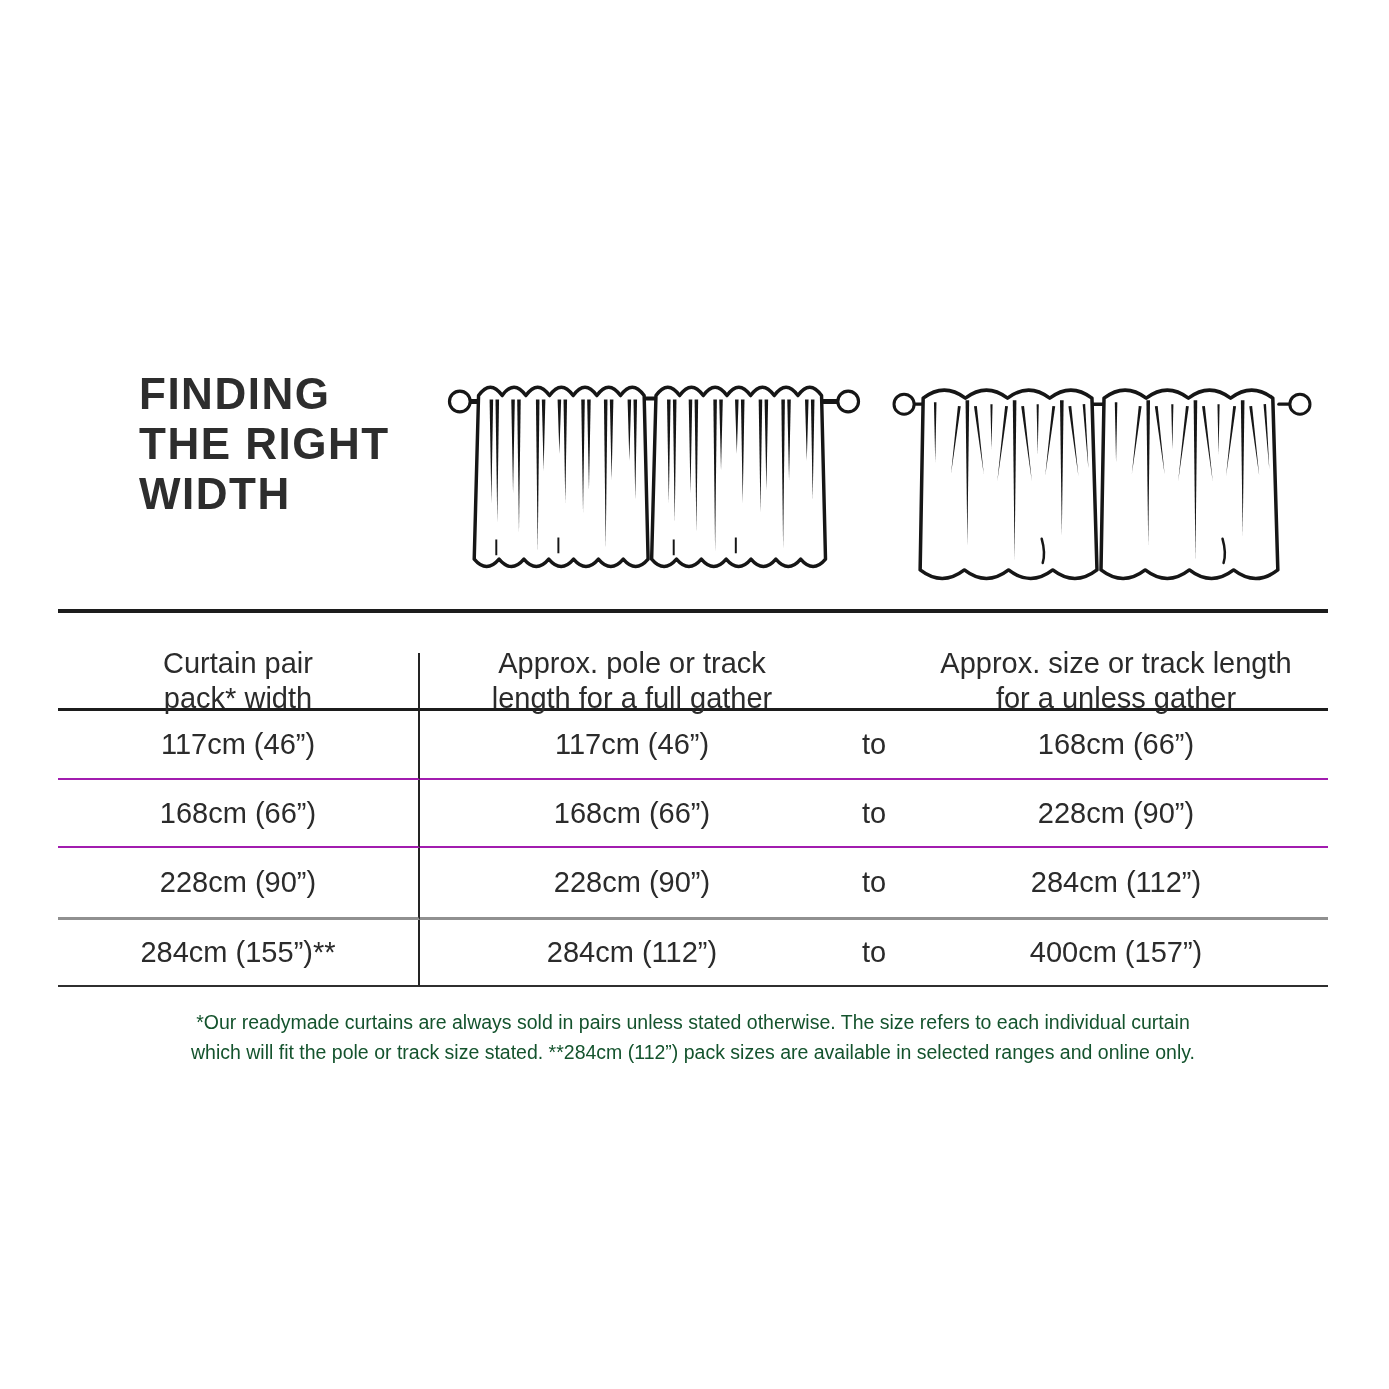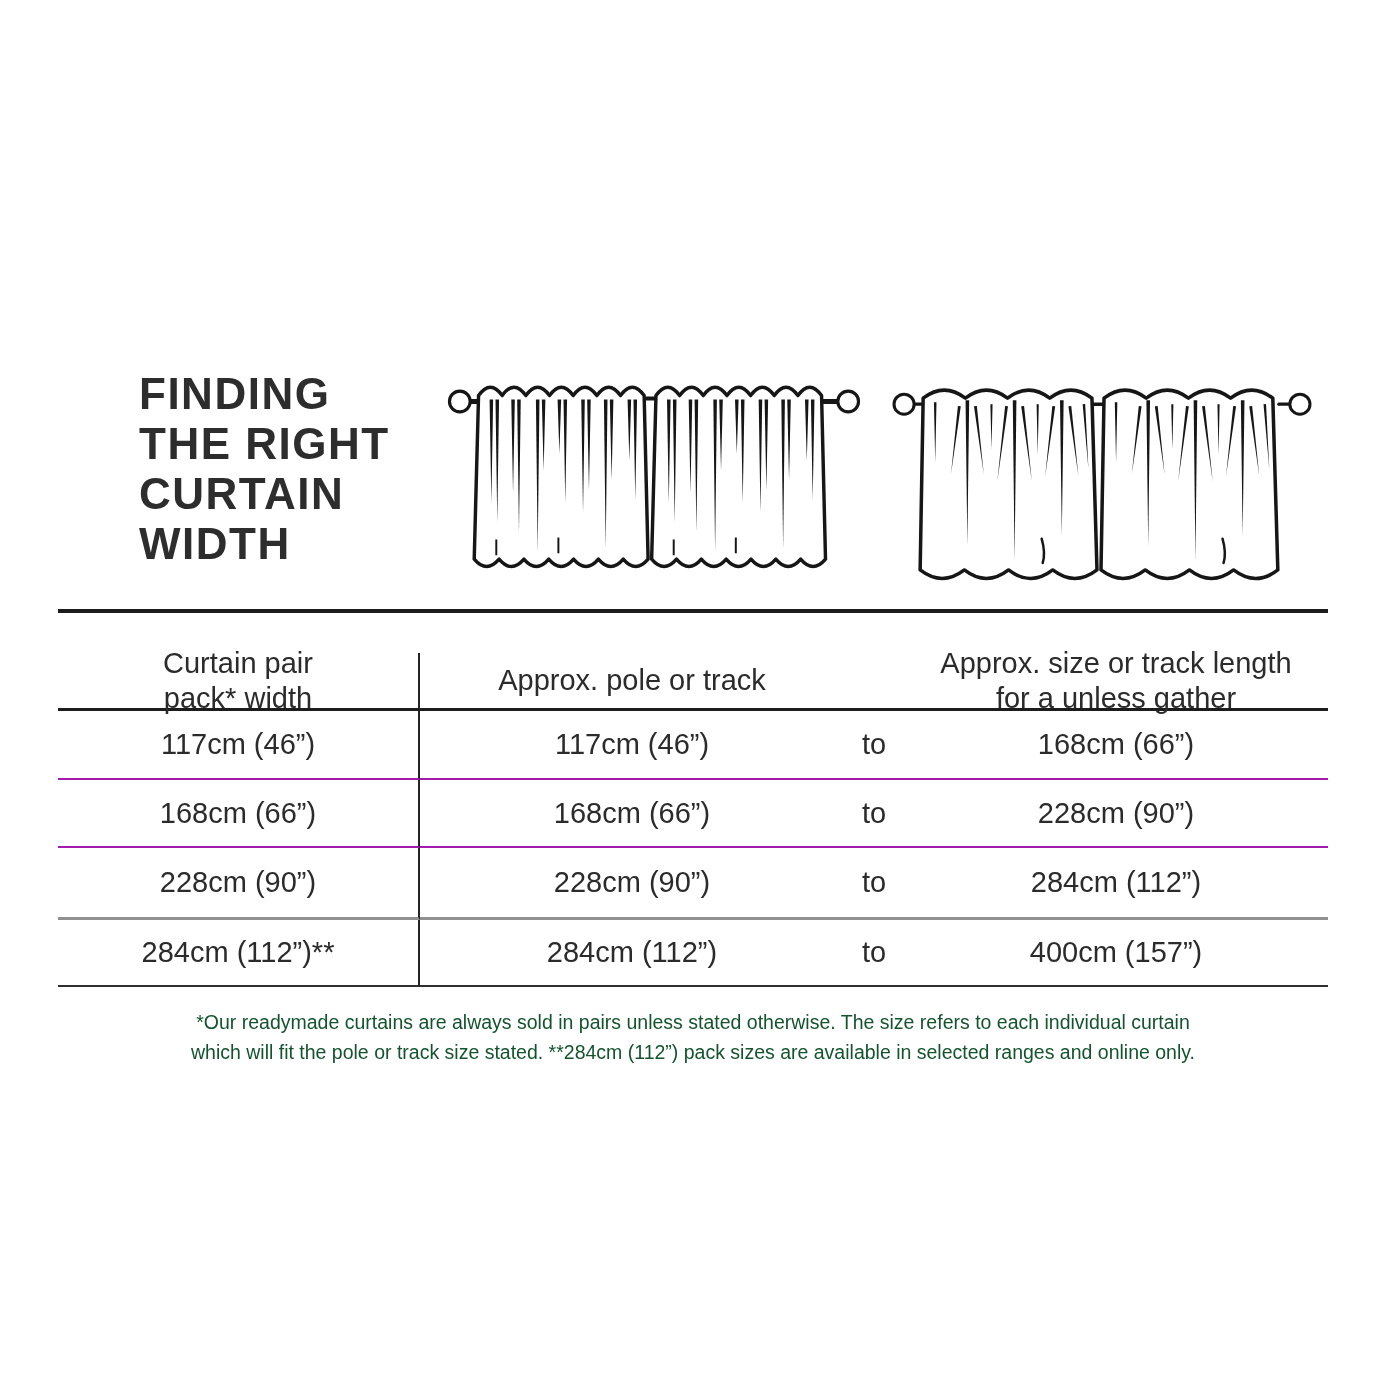--- a/index.html
+++ b/index.html
@@ -29,21 +29,20 @@
               font-size:19.5px; line-height:30px; color:#14532d; }
 </style>
 </head>
 <body>
 
 <div class="canvas">
 
   <h1 class="title">
     <div>FINDING</div>
     <div>THE RIGHT</div>
-    <div>CURTAIN</div>
     <div>WIDTH</div>
   </h1>
 
   <svg class="curtain full" viewBox="0 0 420 228" aria-hidden="true">
     <defs>
         <path id="spk" d="M -1.8 0 L 1.8 0 L 0 100 Z"></path>
       </defs>
     <g stroke="#161616" stroke-linecap="round">
       <line x1="24" y1="36" x2="38" y2="36" stroke-width="5"></line>
       <line x1="196" y1="33" x2="216" y2="33" stroke-width="4"></line>
@@ -136,20 +135,21 @@
   </svg>
 
   <div class="size-table">
 
     <div class="cell hrow col1">
       <span>Curtain pair</span>
       <span>pack* width</span>
     </div>
     <div class="cell hrow">
       <span>Approx. pole or track</span>
+      <span>length for a full gather</span>
     </div>
     <div class="cell hrow"></div>
     <div class="cell hrow">
       <span>Approx. size or track length</span>
       <span>for a unless gather</span>
     </div>
 
     <div class="cell r1 col1">117cm (46”)</div>
     <div class="cell r1">117cm (46”)</div>
     <div class="cell r1">to</div>
@@ -158,21 +158,21 @@
     <div class="cell r2 col1">168cm (66”)</div>
     <div class="cell r2">168cm (66”)</div>
     <div class="cell r2">to</div>
     <div class="cell r2">228cm (90”)</div>
 
     <div class="cell r3 col1">228cm (90”)</div>
     <div class="cell r3">228cm (90”)</div>
     <div class="cell r3">to</div>
     <div class="cell r3">284cm (112”)</div>
 
-    <div class="cell r4 col1">284cm (112”)**</div>
+    <div class="cell r4 col1">284cm (155”)**</div>
     <div class="cell r4">284cm (112”)</div>
     <div class="cell r4">to</div>
     <div class="cell r4">400cm (157”)</div>
   </div>
 
   <div class="footnote">
     <div>*Our readymade curtains are always sold in pairs unless stated otherwise. The size refers to each individual curtain</div>
     <div>which will fit the pole or track size stated. **284cm (112”) pack sizes are available in selected ranges and online only.</div>
   </div>
 

